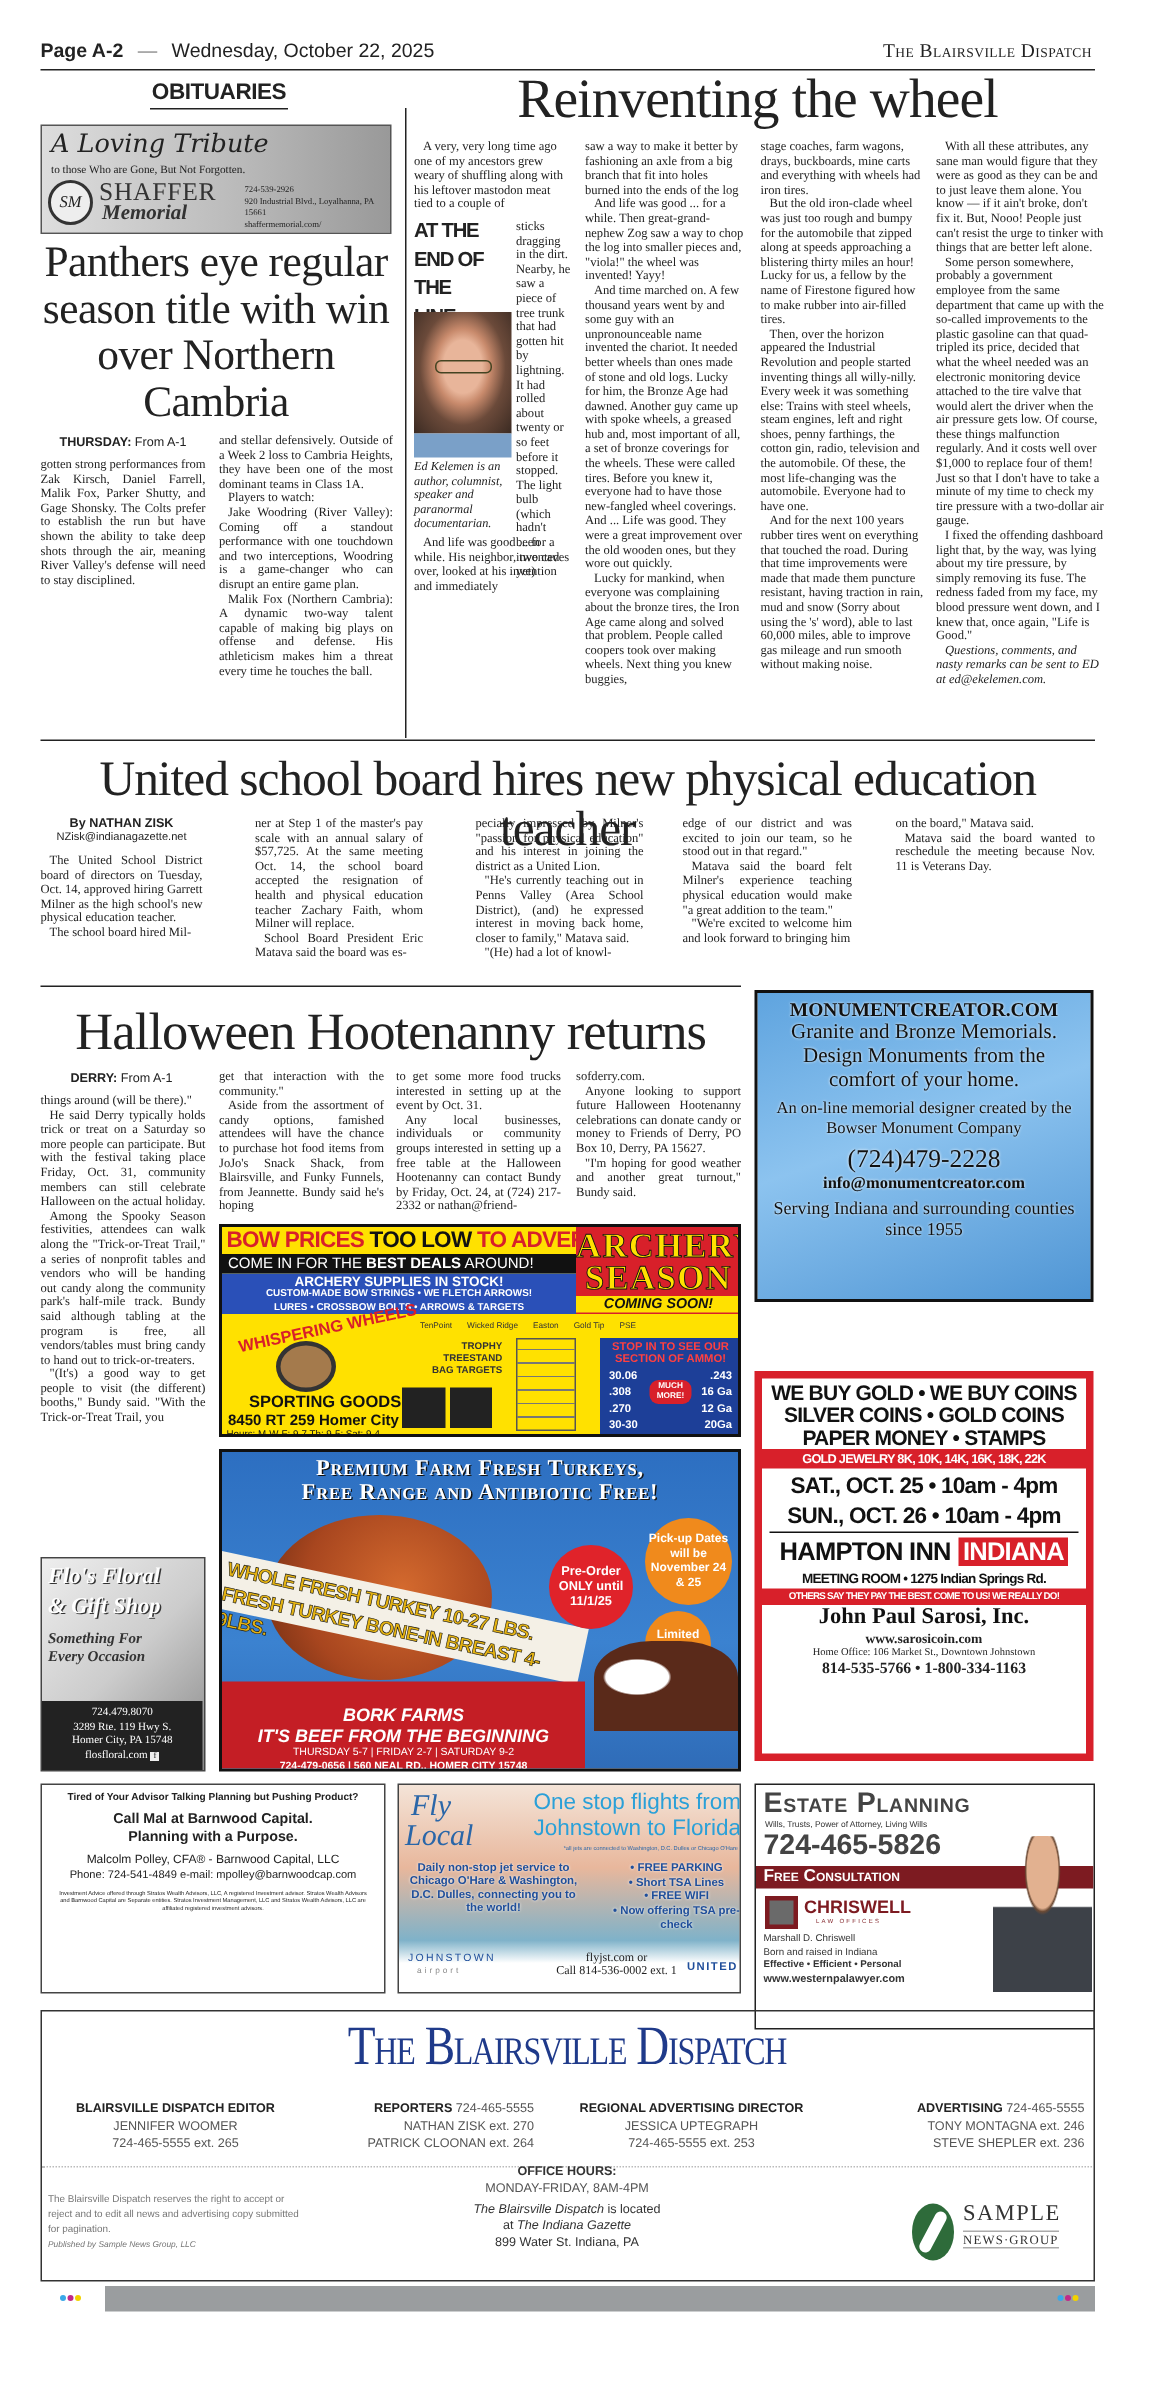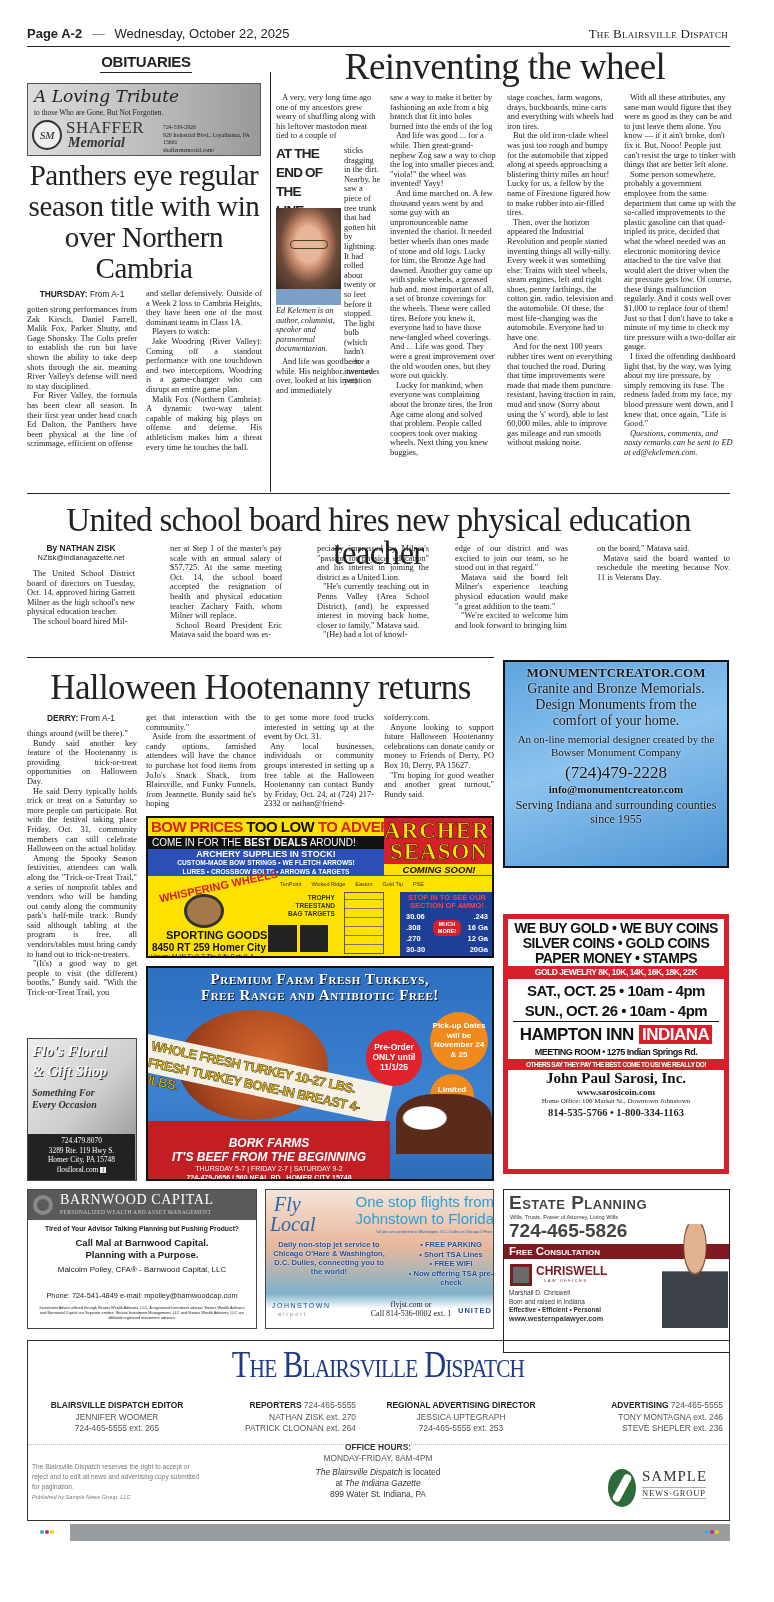--- a/index.html
+++ b/index.html
@@ -44,21 +44,20 @@
   </div>
 </div>
 
 <div class="abs headline" style="left:27px;top:160px;width:234px;text-align:center;font-size:29px;line-height:31px;letter-spacing:-.4px">Panthers eye regular season title with win over Northern Cambria</div>
 <div class="abs sans" style="left:27px;top:289px;width:110px;text-align:center;font-size:8.4px">
   <b>THURSDAY:</b>
   <span>From A-1</span>
 </div>
 <div class="abs body-text" style="left:27px;top:305px;width:110px">
   <p style="text-indent:0">gotten strong performances from Zak Kirsch, Daniel Farrell, Malik Fox, Parker Shutty, and Gage Shonsky. The Colts prefer to establish the run but have shown the ability to take deep shots through the air, meaning River Valley's defense will need to stay disciplined.</p>
-  <p>For River Valley, the formula has been clear all season. In their first year under head coach Ed Dalton, the Panthers have been physical at the line of scrimmage, efficient on offense</p>
 </div>
 <div class="abs body-text" style="left:146px;top:289px;width:116px">
   <p style="text-indent:0">and stellar defensively. Outside of a Week 2 loss to Cambria Heights, they have been one of the most dominant teams in Class 1A.</p>
   <p>Players to watch:</p>
   <p>Jake Woodring (River Valley): Coming off a standout performance with one touchdown and two interceptions, Woodring is a game-changer who can disrupt an entire game plan.</p>
   <p>Malik Fox (Northern Cambria): A dynamic two-way talent capable of making big plays on offense and defense. His athleticism makes him a threat every time he touches the ball.</p>
 </div>
 
 <div class="abs vline" style="left:270px;top:72px;height:420px"></div>
 
@@ -127,21 +126,20 @@
 
 <div class="abs hr" style="left:27px;top:657px;width:467px"></div>
 
 <div class="abs headline" style="left:27px;top:670px;width:467px;text-align:center;font-size:35px;letter-spacing:-.6px">Halloween Hootenanny returns</div>
 <div class="abs sans" style="left:27px;top:713px;width:108px;text-align:center;font-size:8.4px">
   <b>DERRY:</b>
   <span>From A-1</span>
 </div>
 <div class="abs body-text" style="left:27px;top:729px;width:110px">
   <p style="text-indent:0">things around (will be there)."</p>
-  <p>Bundy said another key feature of the Hootenanny is providing trick-or-treat opportunities on Halloween Day.</p>
   <p>He said Derry typically holds trick or treat on a Saturday so more people can participate. But with the festival taking place Friday, Oct. 31, community members can still celebrate Halloween on the actual holiday.</p>
   <p>Among the Spooky Season festivities, attendees can walk along the "Trick-or-Treat Trail," a series of nonprofit tables and vendors who will be handing out candy along the community park's half-mile track. Bundy said although tabling at the program is free, all vendors/tables must bring candy to hand out to trick-or-treaters.</p>
   <p>"(It's) a good way to get people to visit (the different) booths," Bundy said. "With the Trick-or-Treat Trail, you</p>
 </div>
 <div class="abs body-text" style="left:146px;top:713px;width:110px">
   <p style="text-indent:0">get that interaction with the community."</p>
   <p>Aside from the assortment of candy options, famished attendees will have the chance to purchase hot food items from JoJo's Snack Shack, from Blairsville, and Funky Funnels, from Jeannette. Bundy said he's hoping</p>
 </div>
 <div class="abs body-text" style="left:264px;top:713px;width:110px">
   <p style="text-indent:0">to get some more food trucks interested in setting up at the event by Oct. 31.</p>
@@ -270,30 +268,25 @@
   </div>
   <div class="cond" style="font-size:9px;line-height:14px;color:#111">MEETING ROOM • 1275 Indian Springs Rd.</div>
   <div class="cond" style="background:#d8202a;color:#fff;font-size:6.5px;line-height:11px">OTHERS SAY THEY PAY THE BEST. COME TO US! WE REALLY DO!</div>
   <div class="serif" style="font-weight:bold;font-size:15px;line-height:17px;color:#111">John Paul Sarosi, Inc.</div>
   <div class="serif" style="font-weight:bold;font-size:9px;line-height:10px">www.sarosicoin.com</div>
   <div class="serif" style="font-size:7px;line-height:9px">Home Office: 106 Market St., Downtown Johnstown</div>
   <div class="serif" style="font-weight:bold;font-size:10.5px;line-height:13px">814-535-5766 • 1-800-334-1163</div>
 </div>
 
 <div class="abs ad" style="left:27px;top:1189px;width:230px;height:140px;border:1.5px solid #444;background:#fff;text-align:center">
-  <div style="background:#5a5a5a;height:30px;position:relative">
-    <div class="abs" style="left:5px;top:5px;width:20px;height:20px;border-radius:50%;border:4px solid #888"></div>
-    <div class="abs serif" style="left:32px;top:2px;color:#fff;font-size:14px;letter-spacing:.6px">BARNWOOD CAPITAL</div>
-    <div class="abs serif" style="left:32px;top:19px;color:#ccc;font-size:5.6px;letter-spacing:.3px">PERSONALIZED WEALTH AND ASSET MANAGEMENT</div>
-  </div>
   <div class="sans" style="font-weight:bold;font-size:6.7px;margin-top:5px">Tired of Your Advisor Talking Planning but Pushing Product?</div>
   <div class="sans" style="font-weight:bold;font-size:9.5px;line-height:12px;margin-top:5px">Call Mal at Barnwood Capital.</div>
   <div class="sans" style="font-weight:bold;font-size:9.5px;line-height:12px">Planning with a Purpose.</div>
   <div class="sans" style="font-size:8px;margin-top:4px">Malcolm Polley, CFA® - Barnwood Capital, LLC</div>
-  <div class="sans" style="font-size:7.4px;margin-top:17px">Phone: 724-541-4849    e-mail: mpolley@barnwoodcap.com</div>
+  <div class="sans" style="font-size:7.4px;margin-top:1px">Phone: 724-541-4849    e-mail: mpolley@barnwoodcap.com</div>
   <div class="sans" style="font-size:3.8px;line-height:5px;margin:6px 8px 0">Investment Advice offered through Stratos Wealth Advisors, LLC, A registered Investment advisor. Stratos Wealth Advisors and Barnwood Capital are Separate entities. Stratos Investment Management, LLC and Stratos Wealth Advisors, LLC are affiliated registered investment advisors.</div>
 </div>
 
 <div class="abs ad" style="left:265px;top:1189px;width:229px;height:140px;border:1px solid #444;background:linear-gradient(180deg,#f4e4d8,#e8b79c 40%,#7fb2c9 75%,#fff 86%)">
   <div class="abs serif" style="left:8px;top:4px;font-style:italic;font-size:20px;color:#2a66a8;line-height:20px">Fly</div>
   <div class="abs serif" style="left:4px;top:24px;font-style:italic;font-size:20px;color:#2a66a8;line-height:20px">Local</div>
   <div class="abs sans" style="left:56px;top:3px;width:172px;text-align:right;color:#2aa0d8;font-size:15px;line-height:17px">
     <div>One stop flights from</div>
     <div>Johnstown to Florida</div>
   </div>

